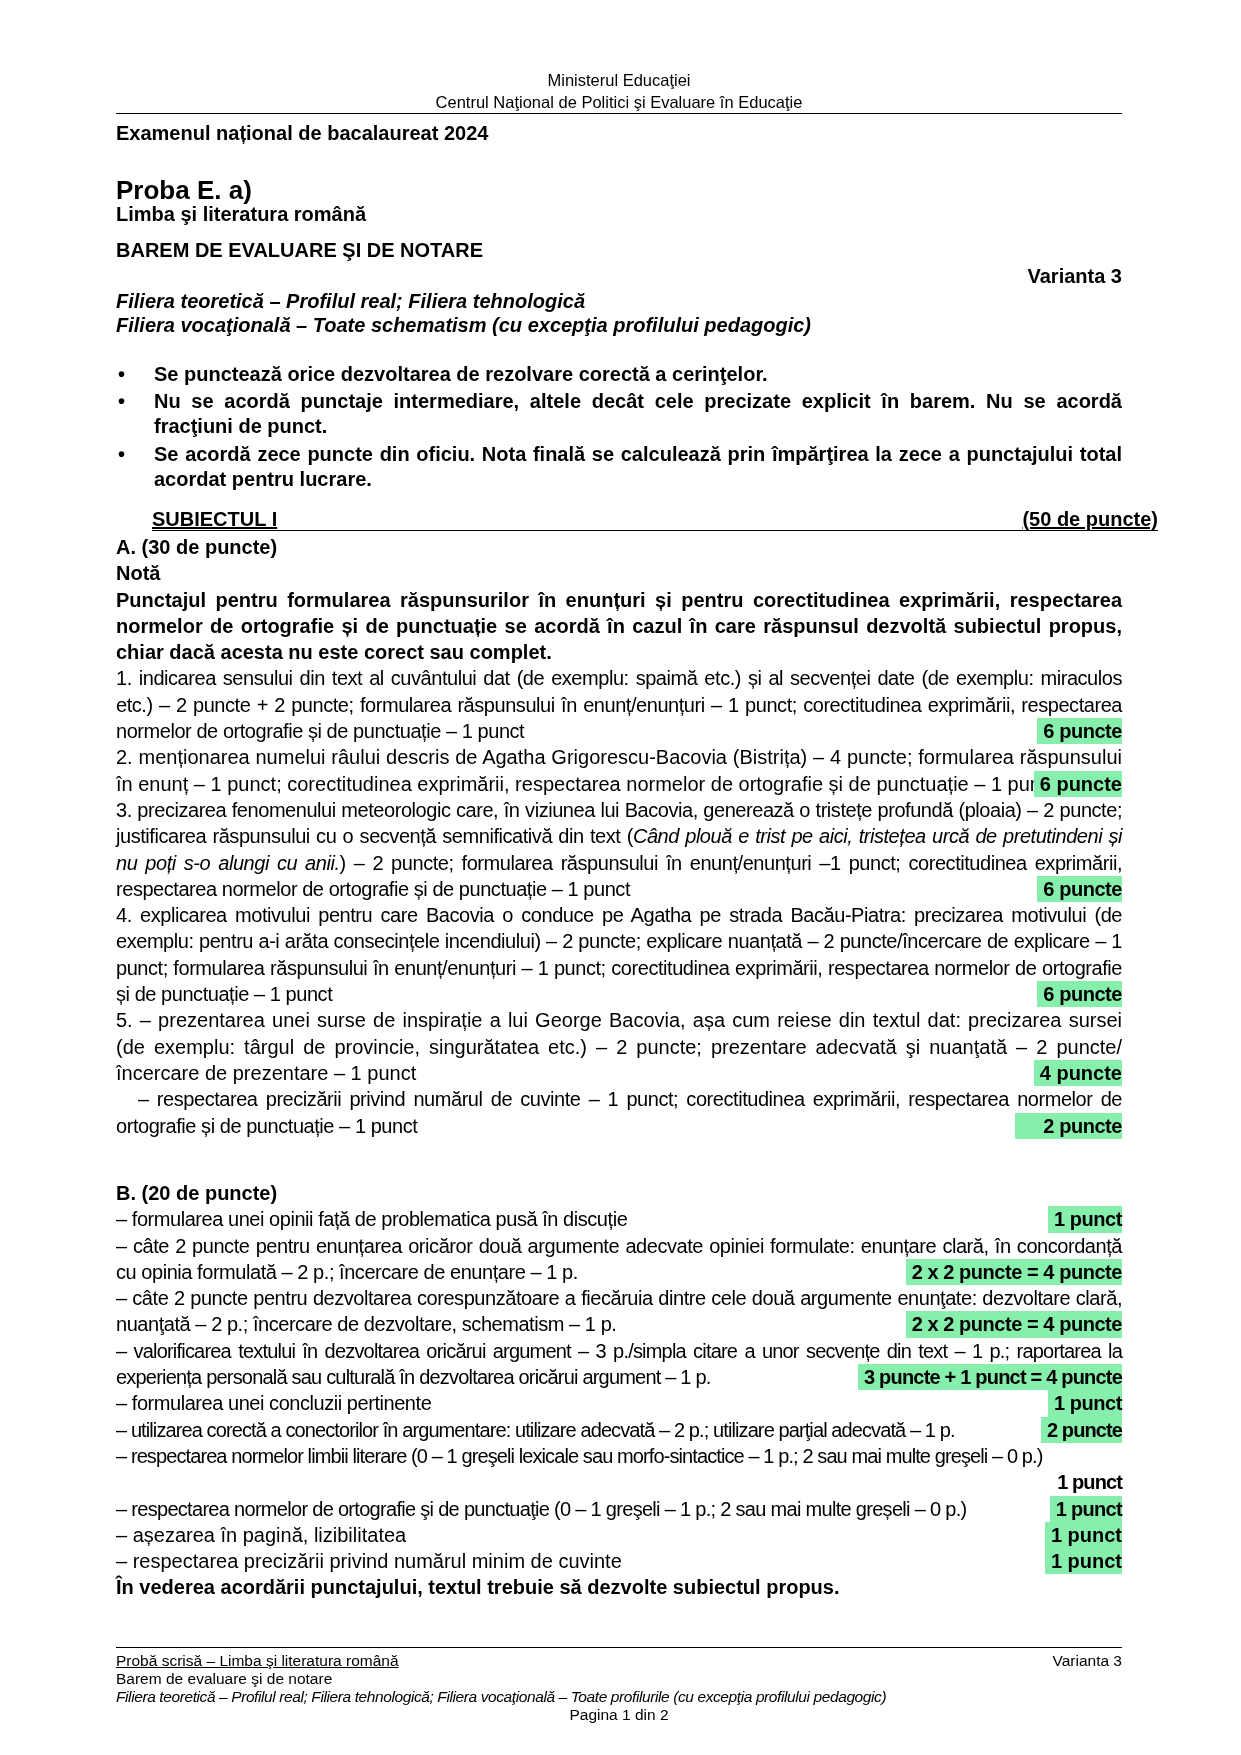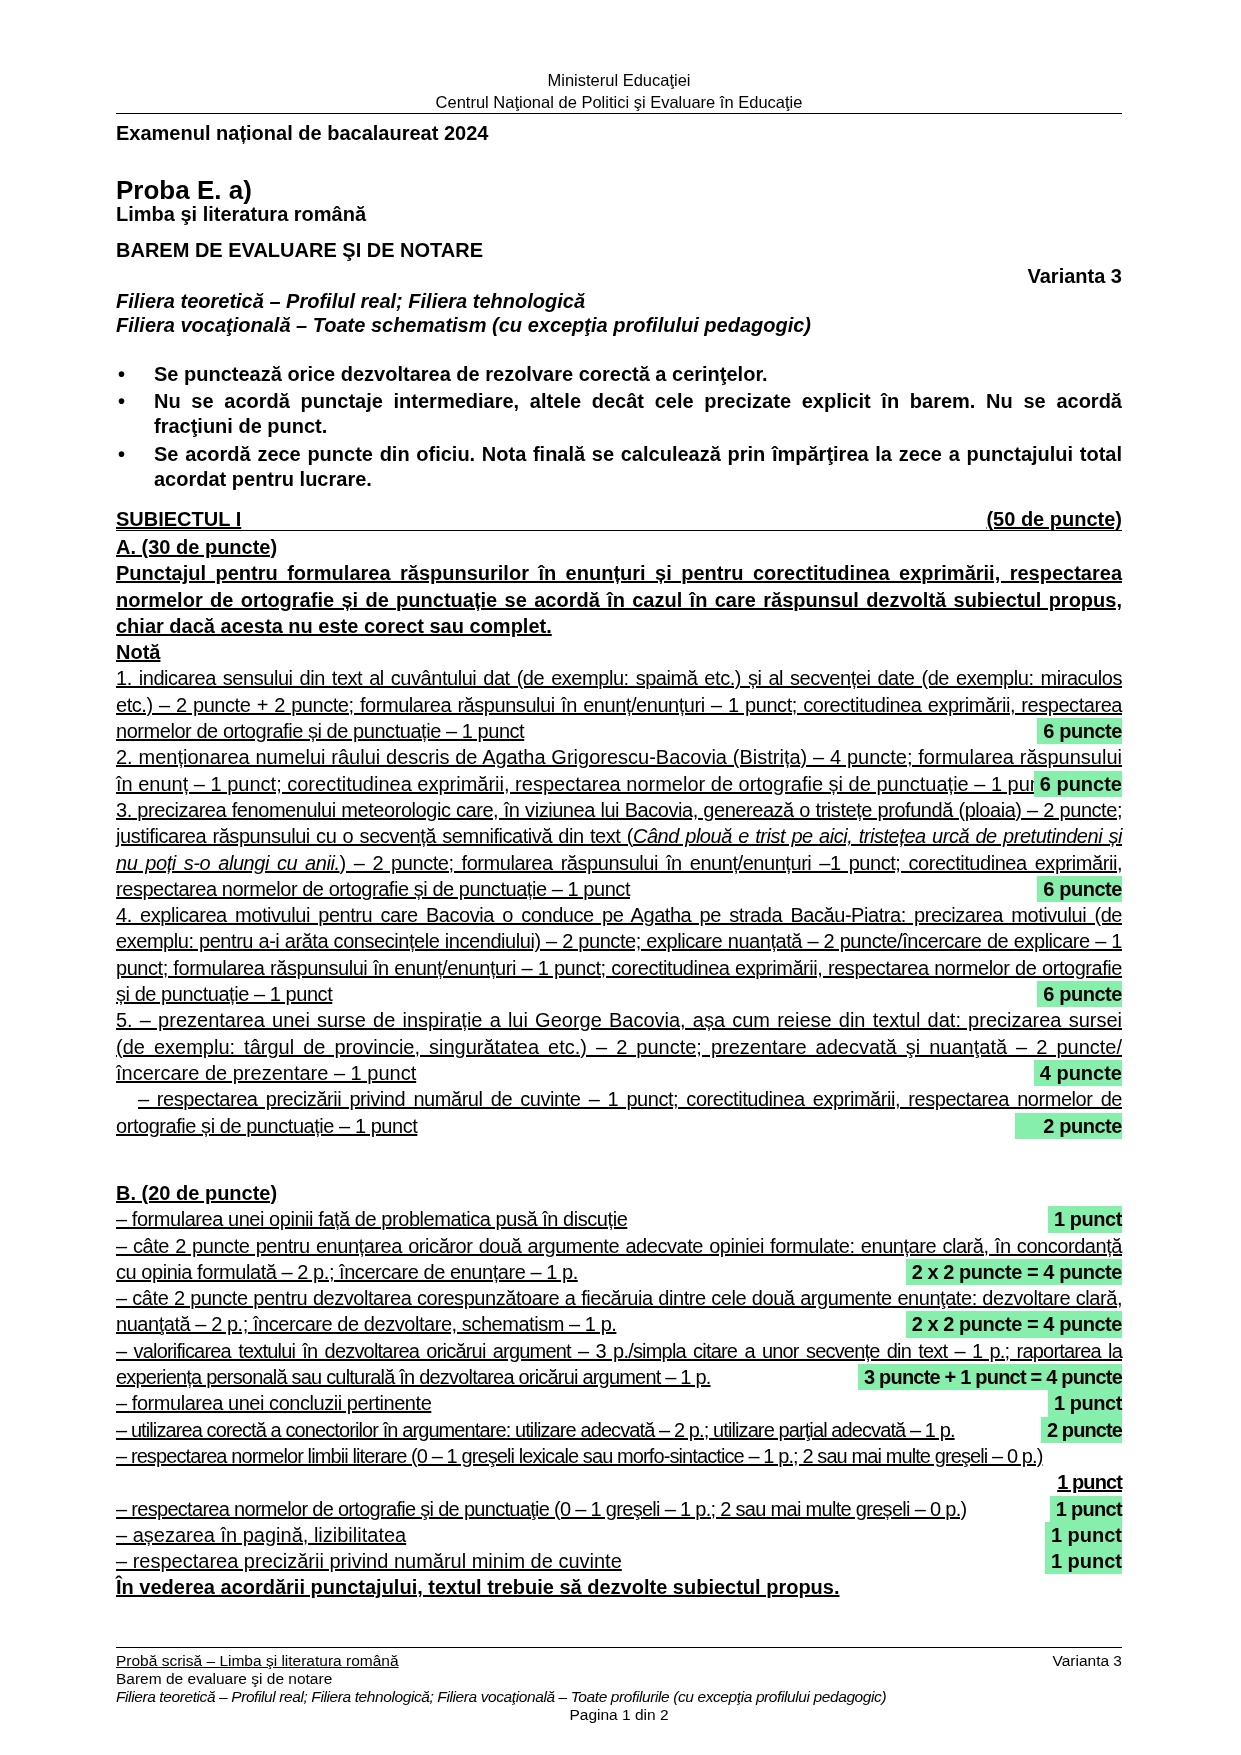--- a/index.html
+++ b/index.html
@@ -10,21 +10,21 @@
   .hr { position:absolute; left:0; width:1006px; border-top:1.3px solid #000; height:0; }
   .center-b { position:absolute; left:0; width:1006px; text-align:left; font-weight:bold; }
   .abs { position:absolute; left:0; width:1006px; }
   .filiera { font-style:italic; font-weight:bold; font-size:20px; line-height:24.5px; }
   .bul { position:absolute; left:0; width:1006px; font-weight:bold; font-size:20px; line-height:25px; }
   .bul .dot { position:absolute; left:2px; top:0; }
   .bul .txt { margin-left:38px; text-align:justify; text-align-last:left; }
   .subj { position:absolute; left:0; width:1006px; font-weight:bold; font-size:20px;
           border-bottom:1.5px solid #000; line-height:22px; display:flex; justify-content:space-between; }
   .subj span { text-decoration:underline; }
-  .body { position:absolute; left:0; width:1006px; font-size:20px; line-height:26.3px;text-decoration:underline; }
+  .body { position:absolute; left:0; width:1006px; font-size:20px; line-height:26.3px; }
   .b { font-weight:bold; }
   .just { text-align:justify; }
   .row { position:relative; }
   .pts { position:absolute; right:0; bottom:0; font-weight:bold; background:#86efac; padding-left:6px; }
   .cond { letter-spacing:-0.45px; }
   .it { font-style:italic; }
   .foot { position:absolute; left:0; width:1006px; font-size:15.5px; line-height:18px; }
 </style>
 </head>
 <body>
@@ -50,29 +50,29 @@
   </div>
   <div class="bul" style="top:389px;">
     <span class="dot">•</span>
     <div class="txt">Nu se acordă punctaje intermediare, altele decât cele precizate explicit în barem. Nu se acordă fracţiuni de punct.</div>
   </div>
   <div class="bul" style="top:442px;">
     <span class="dot">•</span>
     <div class="txt">Se acordă zece puncte din oficiu. Nota finală se calculează prin împărţirea la zece a punctajului total acordat pentru lucrare.</div>
   </div>
 
-  <div class="subj" style="top:508px;">
+  <div class="subj" style="top:508px;margin-left:36px;">
     <span>SUBIECTUL I</span>
     <span>(50 de puncte)</span>
   </div>
 
   <div class="body" style="top:534px;">
     <div class="b">A. (30 de puncte)</div>
+    <div class="b">Notă</div>
     <div class="b just">Punctajul pentru formularea răspunsurilor în enunțuri și pentru corectitudinea exprimării, respectarea normelor de ortografie și de punctuație se acordă în cazul în care răspunsul dezvoltă subiectul propus, chiar dacă acesta nu este corect sau complet.</div>
-    <div class="b">Notă</div>
 
     <div class="row just cond">
       <span>1.  indicarea sensului din text al cuvântului dat (de exemplu: spaimă etc.) și al secvenței date (de exemplu: miraculos etc.) – 2 puncte + 2 puncte; formularea răspunsului în enunț/enunțuri – 1 punct; corectitudinea exprimării, respectarea normelor de ortografie și de punctuație – 1 punct</span>
       <span class="pts">6 puncte</span>
     </div>
     <div class="row just">
       <span>2. menționarea numelui râului descris de Agatha Grigorescu-Bacovia (Bistrița) – 4 puncte; formularea răspunsului în enunț – 1 punct; corectitudinea exprimării, respectarea normelor de ortografie și de punctuație – 1 punct</span>
       <span class="pts">6 puncte</span>
     </div>
     <div class="row just cond">

